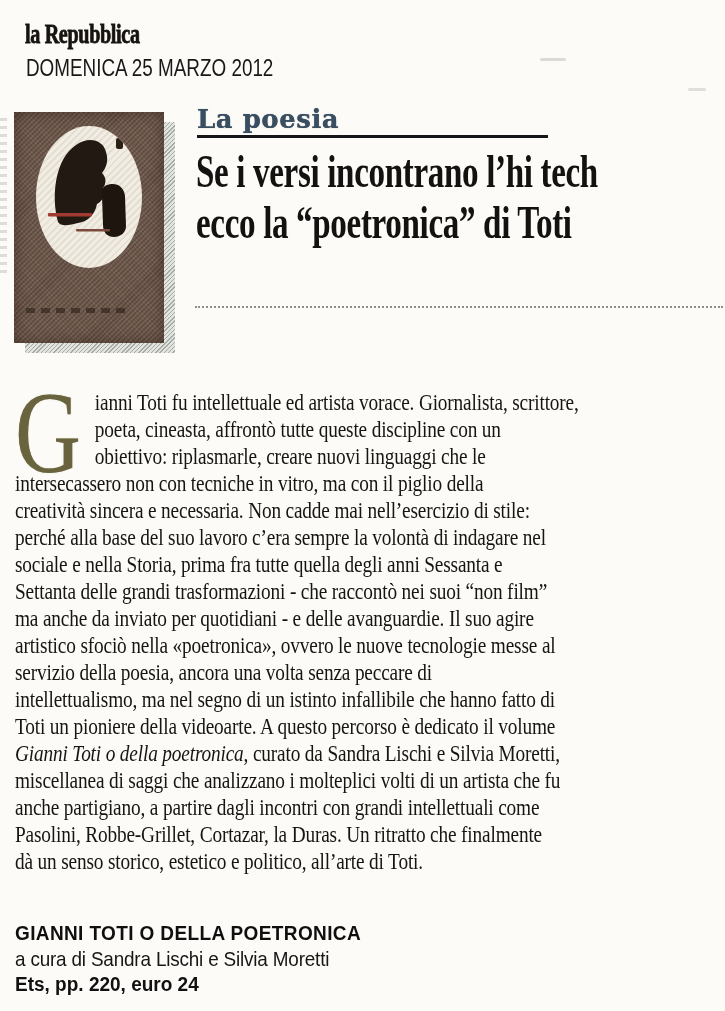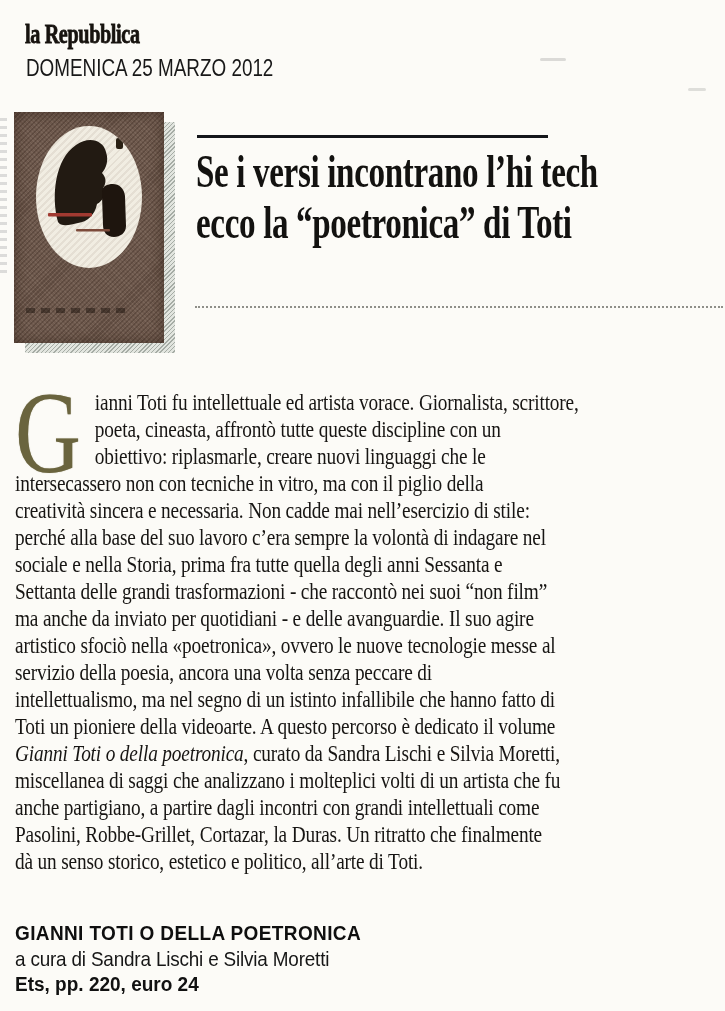--- a/index.html
+++ b/index.html
@@ -133,20 +133,21 @@
 
           <rect x="12" y="87" width="44" height="3.5" rx="1" fill="#a13a31"></rect>
           <rect x="40" y="103" width="34" height="2.5" rx="1" fill="#7c4a3a"></rect>
           <rect x="4" y="116" width="5" height="6" rx="1" fill="#b5372c"></rect>
         </svg>
       </div>
       <div class="cover-dashes"></div>
     </div>
   </div>
 
+  <div class="kicker">La poesia</div>
   <div class="kicker-rule"></div>
 
   <div class="headline">
     <div class="hl">Se i versi incontrano l’hi tech</div>
     <div class="hl">ecco la “poetronica” di Toti</div>
   </div>
 
   <div class="byline-rule"></div>
 
   <div class="body">

